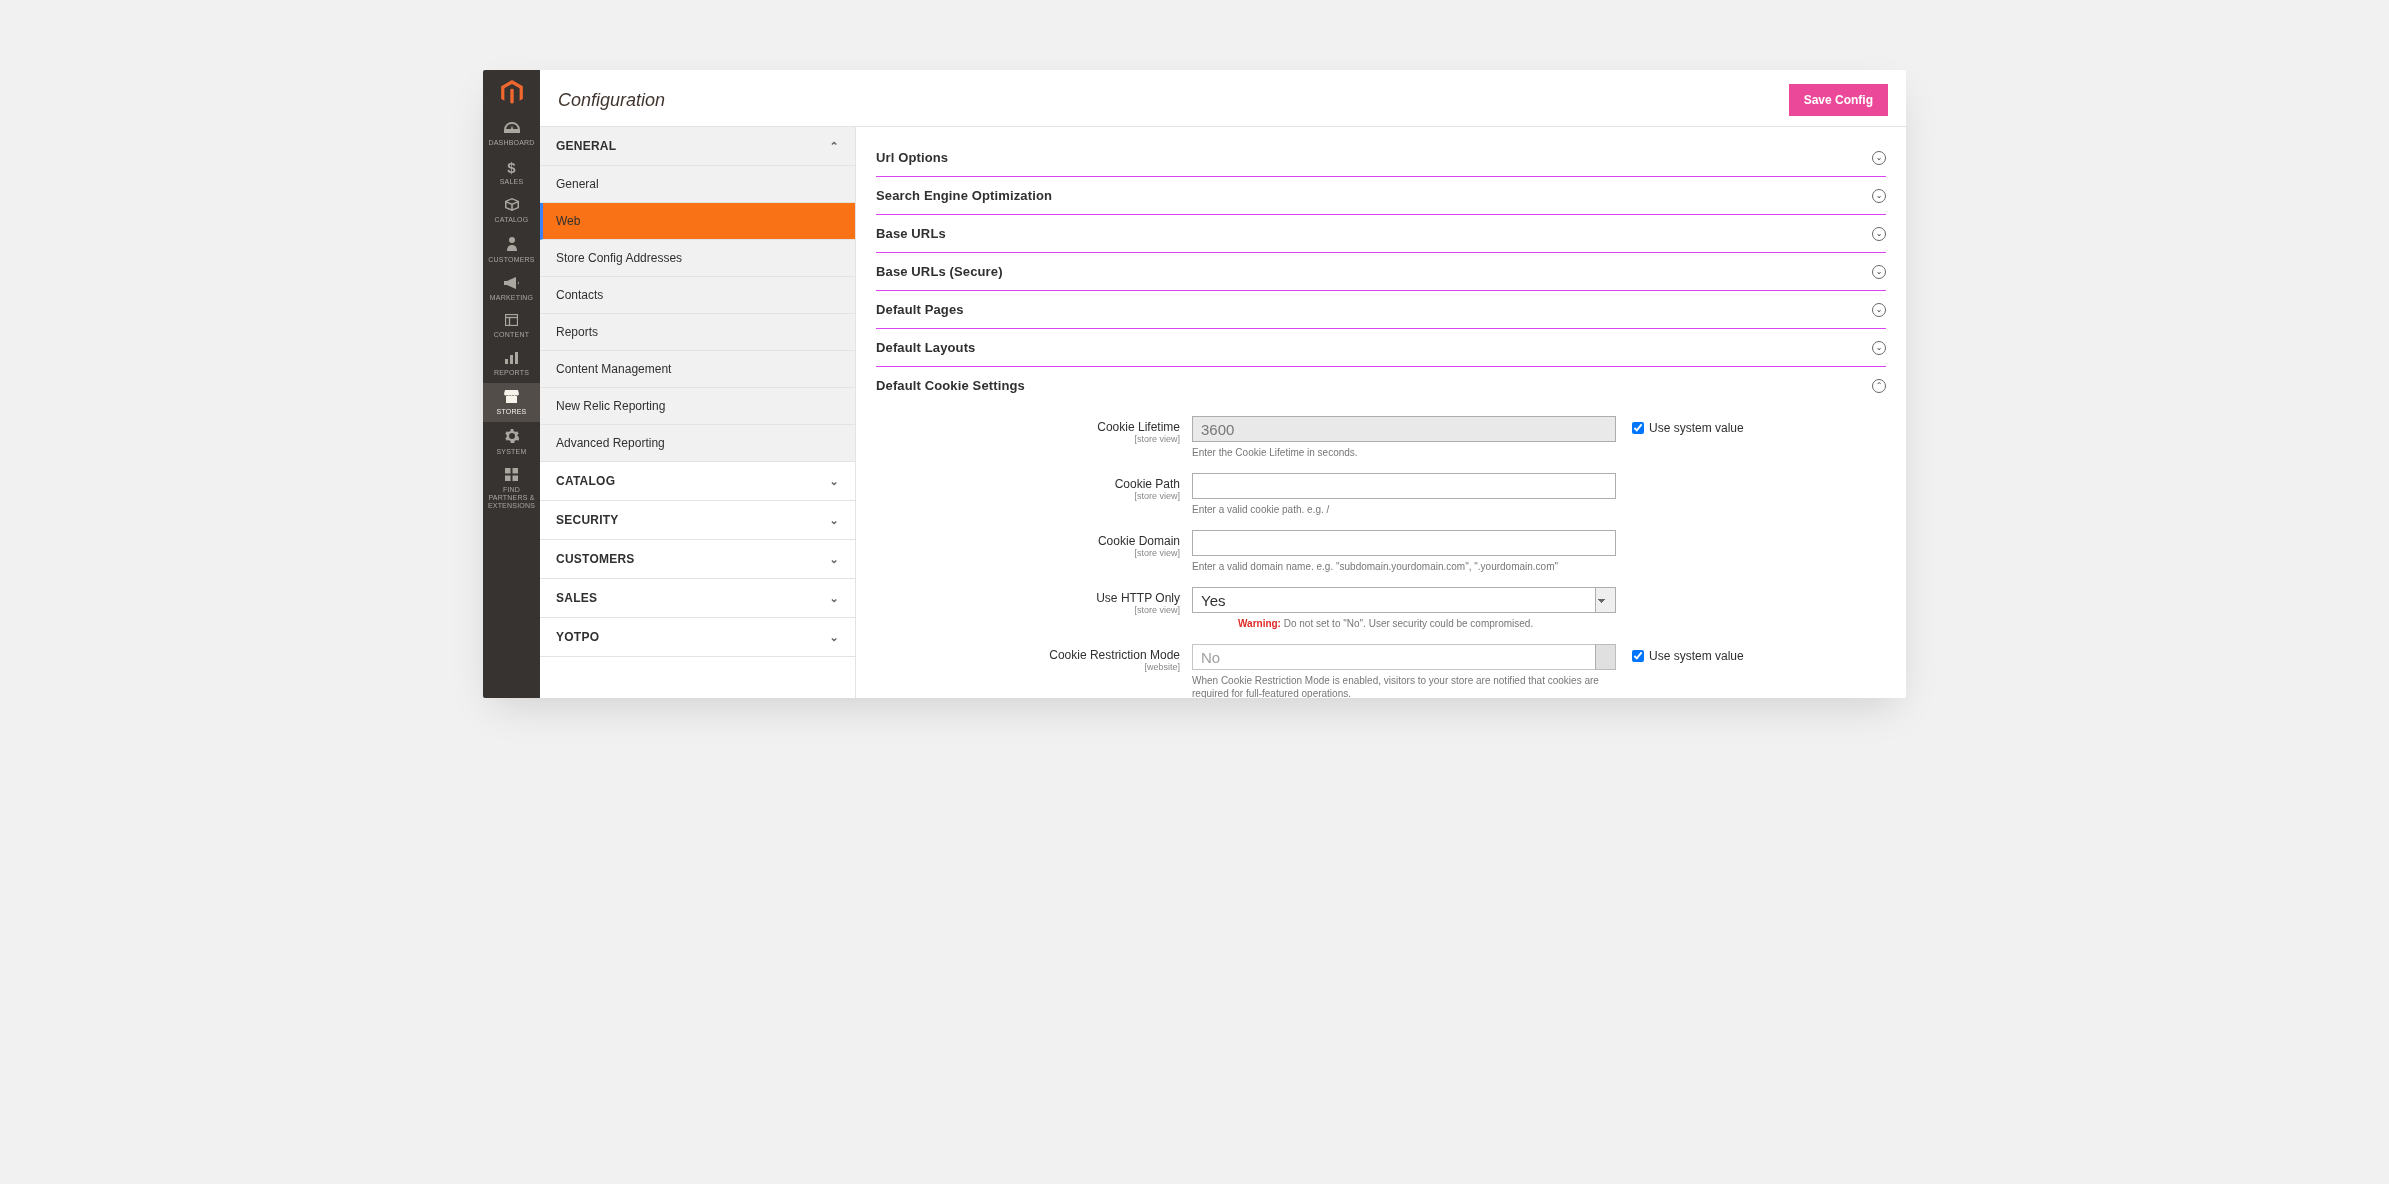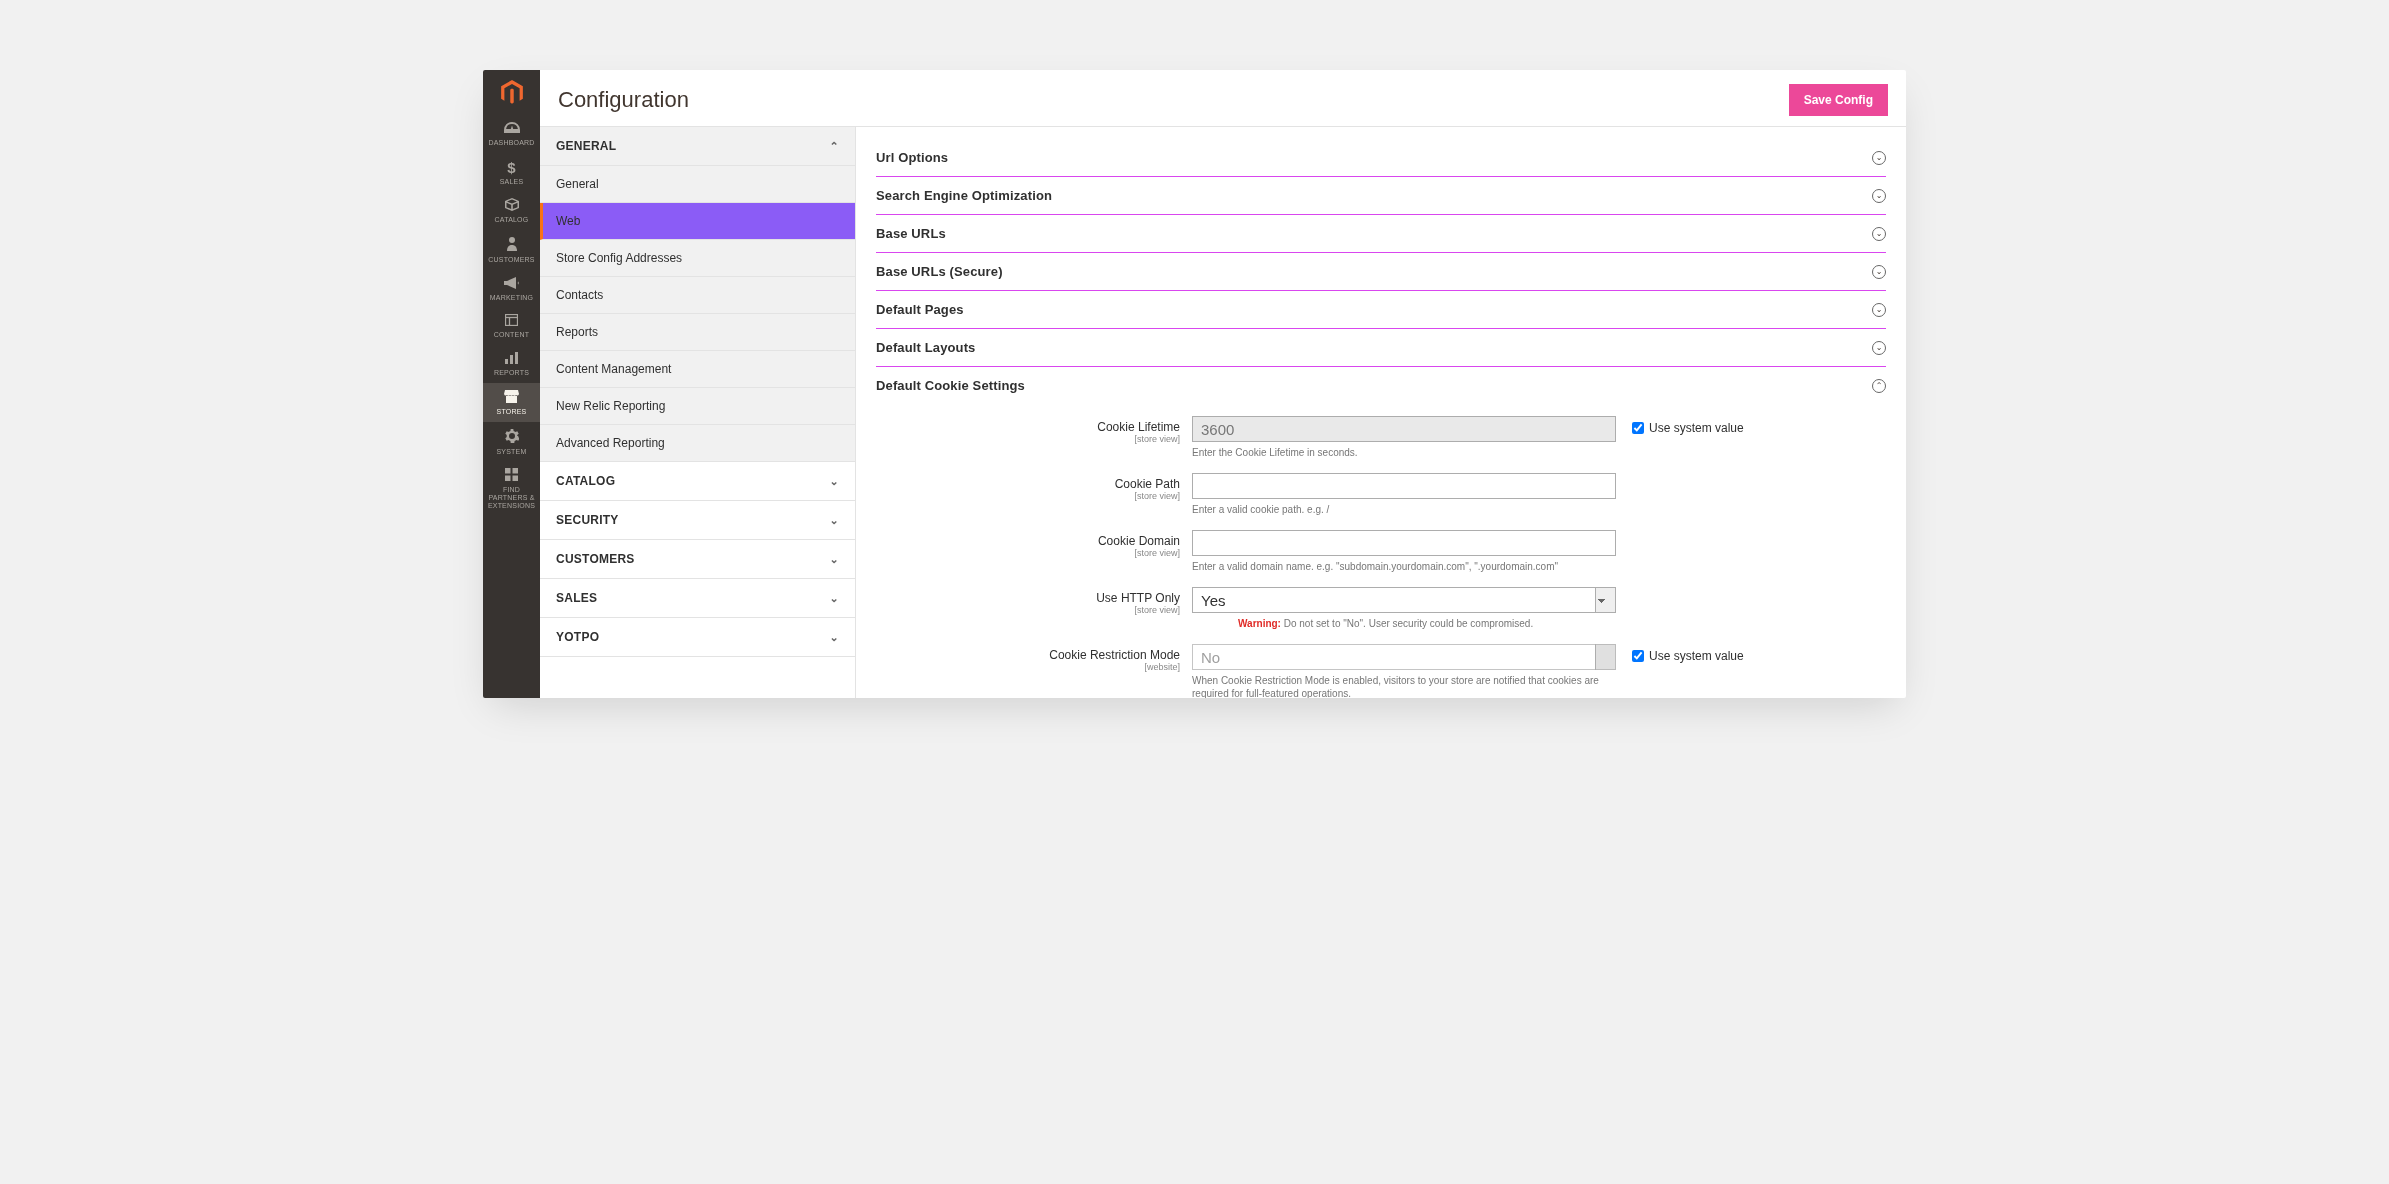--- a/index.html
+++ b/index.html
@@ -7,30 +7,30 @@
 .app-frame { width: 1423px; height: 628px; background: #fff; box-shadow: 0 15px 40px -10px rgba(0,0,0,0.15); display: flex; overflow: hidden; border-radius: 2px; }
 .nav { width: 57px; background: #373330; display: flex; flex-direction: column; align-items: stretch; flex-shrink: 0; }
 .nav-logo { height: 45px; display: flex; align-items: center; justify-content: center; color: #ef672f; }
 .nav-logo svg { width: 22px; height: 25px; }
 .nav-item { display: flex; flex-direction: column; align-items: center; justify-content: center; padding: 7px 2px 6px; color: #aaa6a0; cursor: pointer; text-align: center; }
 .nav-item.active { background: #524d49; color: #f7f3eb; }
 .nav-item .ico { font-size: 14px; line-height: 1; margin-bottom: 3px; }
 .nav-item .lbl { font-size: 7px; letter-spacing: .03em; line-height: 1.1; text-transform: uppercase; }
 .main { flex: 1; display: flex; flex-direction: column; min-width: 0; }
 .header { display: flex; align-items: center; justify-content: space-between; padding: 14px 18px 10px 18px; border-bottom: 1px solid #e3e3e3; }
-.header h1 { font-size: 22px; font-weight: 400; color: #41362f; }
+.header h1 { font-size: 18px; font-weight: 400; color: #41362f; font-style: italic; }
 .save-btn { background: #ec4899; color: #fff; border: none; font-size: 12px; font-weight: 600; padding: 9px 15px; cursor: pointer; }
 .body { flex: 1; display: flex; min-height: 0; }
 .sidebar { width: 316px; border-right: 1px solid #e3e3e3; background: #fff; overflow-y: auto; flex-shrink: 0; }
 .sb-group-head { display: flex; align-items: center; justify-content: space-between; padding: 12px 16px; font-size: 12px; font-weight: 600; color: #303030; cursor: pointer; border-bottom: 1px solid #e3e3e3; text-transform: uppercase; letter-spacing: .02em; }
 .sb-group-head.collapsed { background: #fff; }
 .sb-group-head.expanded { background: #f1f1f1; }
 .sb-items { background: #f1f1f1; }
 .sb-item { display: block; padding: 11px 16px 11px 16px; font-size: 12px; color: #303030; cursor: pointer; border-bottom: 1px solid #e3e3e3; }
-.sb-item.active { background: #8b5cf6; border-left: 3px solid #f97316; padding-left: 13px; font-weight: 400; }
+.sb-item.active { background: #f97316; border-left: 3px solid #3b82f6; padding-left: 13px; font-weight: 400; }
 .chev { font-size: 11px; color: #666; }
 .content { flex: 1; padding: 12px 20px 20px 20px; overflow-y: auto; }
 .section { border-bottom: 1px solid #d946ef; }
 .section-head { display: flex; align-items: center; justify-content: space-between; padding: 11px 0; cursor: pointer; }
 .section-head .title { font-size: 13px; font-weight: 600; color: #303030; letter-spacing: .01em; }
 .circle-chev { width: 14px; height: 14px; border: 1px solid #666; border-radius: 50%; display: flex; align-items: center; justify-content: center; font-size: 8px; color: #41362f; line-height: 1; }
 .section-body { padding: 12px 0 8px 0; }
 .field-row { display: flex; align-items: flex-start; margin-bottom: 14px; }
 .field-label { width: 316px; text-align: right; padding-right: 12px; padding-top: 4px; }
 .field-label .fl { font-size: 12px; color: #303030; display: block; }

